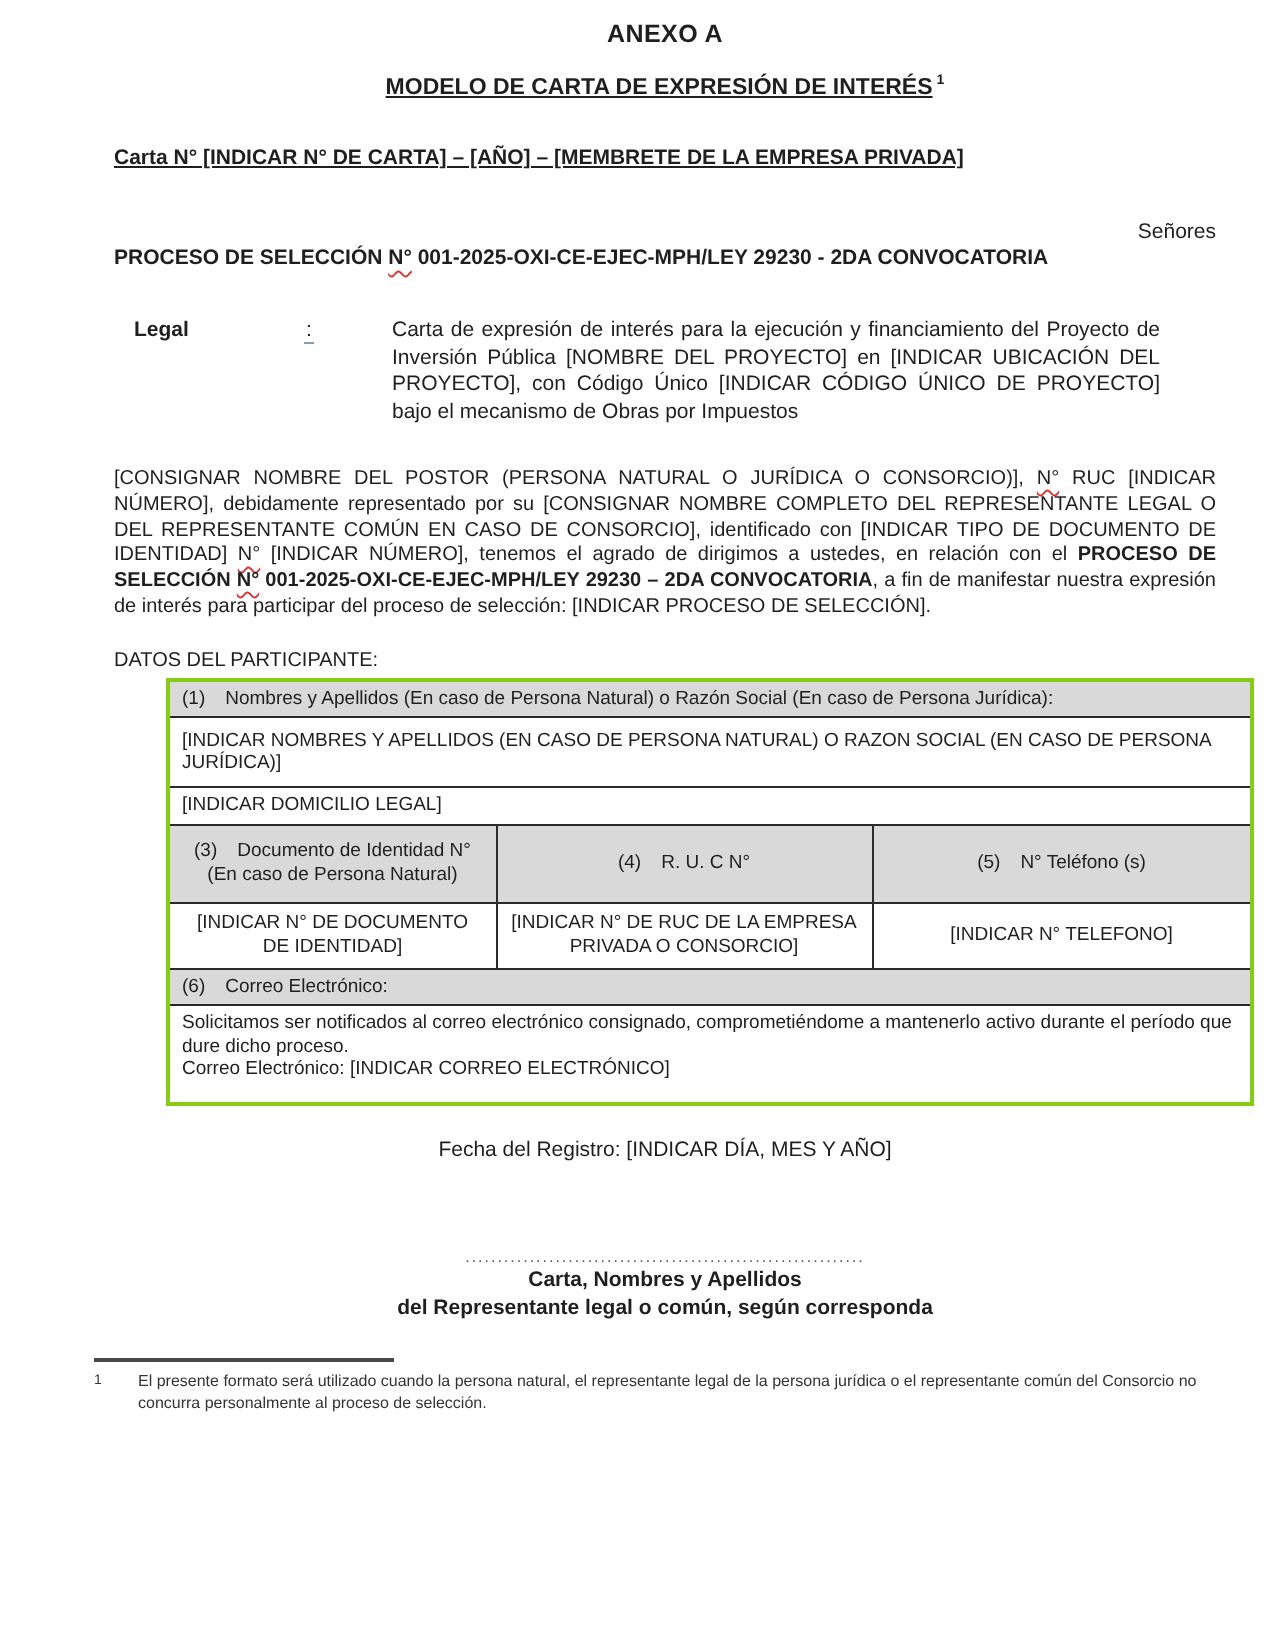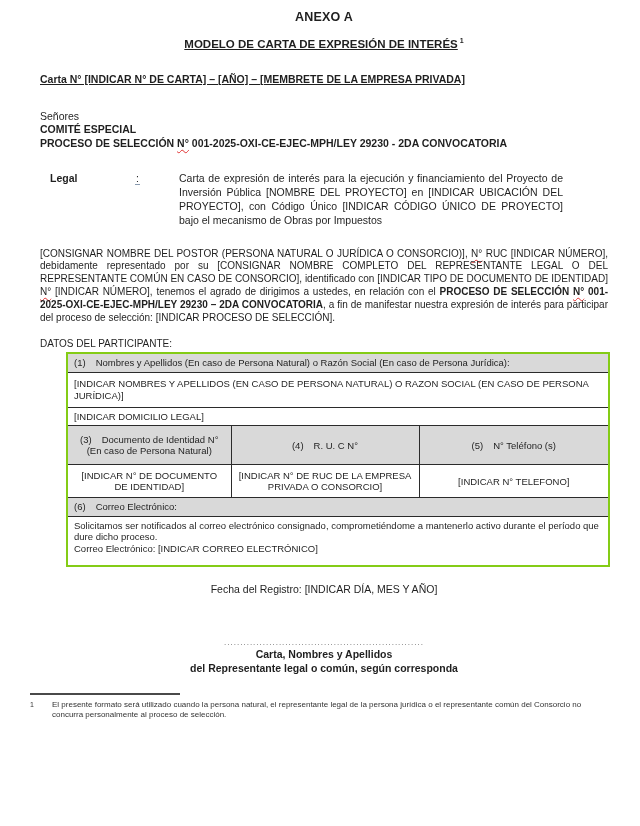--- a/index.html
+++ b/index.html
@@ -1,33 +1,33 @@
 <!DOCTYPE html>
 <html><head>
 <meta charset="utf-8">
 <style>
   html,body{margin:0;padding:0;background:#ffffff;}
   body{
     width:640px;height:826px;overflow:hidden;
     font-family:"Liberation Sans","DejaVu Sans",sans-serif;
     color:#1f1f1f;-webkit-font-smoothing:antialiased;
   }
-  .page{padding:10px 32px 0 40px;}
+  .page{padding:10px 32px 0 40px;margin-left:17px;}
 
   .doc-title{text-align:center;font-weight:bold;font-size:12.5px;letter-spacing:.2px;}
   .doc-subtitle{text-align:center;font-weight:bold;font-size:11.5px;margin-top:13px;}
   .doc-subtitle .u{text-decoration:underline;}
   .doc-subtitle sup{font-size:7px;margin-left:2px;}
 
   .dateline{text-align:right;font-size:10.5px;margin-top:20px;margin-right:-14px;}
 
   .carta-ref{margin-top:23px;font-size:10.5px;font-weight:bold;text-decoration:underline;}
 
   .addressee{margin-top:25px;font-size:10.5px;line-height:13.5px;}
-  .addressee .plain{font-weight:normal;}
+  .addressee .plain{font-weight:normal;text-align:right;}
   .addressee .b{font-weight:bold;}
   .addressee .u{text-decoration:underline;}
 
   .sq{
     text-decoration-line:underline;
     text-decoration-style:wavy;
     text-decoration-color:#e03131;
     text-decoration-thickness:1px;
     text-underline-offset:2px;
     text-decoration-skip-ink:none;
@@ -82,21 +82,20 @@
 
   <div class="doc-subtitle">
     <span class="u">MODELO DE CARTA DE EXPRESIÓN DE INTERÉS</span><sup>1</sup>
   </div>
 
 
   <div class="carta-ref">Carta N° [INDICAR N° DE CARTA] – [AÑO] – [MEMBRETE DE LA EMPRESA PRIVADA]</div>
 
   <div class="addressee">
     <div class="plain">Señores</div>
-    <div class="b">COMITÉ ESPECIAL</div>
     <div><span class="b">PROCESO DE SELECCIÓN </span><span class="b sq">N°</span><span class="b"> 001-2025-OXI-CE-EJEC-MPH/LEY 29230 - 2DA CONVOCATORIA</span></div>
   </div>
 
   <div class="asunto">
     <div class="as-label">Legal</div>
     <div class="as-colon"><span>:</span></div>
     <div class="as-text">Carta de expresión de interés para la ejecución y financiamiento del Proyecto de Inversión Pública [NOMBRE DEL PROYECTO] en [INDICAR UBICACIÓN DEL PROYECTO], con Código Único [INDICAR CÓDIGO ÚNICO DE PROYECTO] bajo el mecanismo de Obras por Impuestos</div>
   </div>
 
   <div class="body-par"><span>[CONSIGNAR NOMBRE DEL POSTOR (PERSONA NATURAL O JURÍDICA O CONSORCIO)], </span><span class="sq">N°</span><span> RUC [INDICAR NÚMERO], debidamente representado por su  [CONSIGNAR NOMBRE COMPLETO DEL REPRESENTANTE LEGAL O DEL REPRESENTANTE COMÚN EN CASO DE CONSORCIO], identificado con [INDICAR TIPO DE DOCUMENTO DE IDENTIDAD] </span><span class="sq">N°</span><span> [INDICAR NÚMERO], tenemos el agrado de dirigimos a ustedes, en relación con el </span><span class="b">PROCESO DE SELECCIÓN </span><span class="b sq">N°</span><span class="b"> 001-2025-OXI-CE-EJEC-MPH/LEY 29230 – 2DA CONVOCATORIA</span><span>, a fin de manifestar nuestra expresión de interés para participar del proceso de selección: [INDICAR PROCESO DE SELECCIÓN].</span></div>

